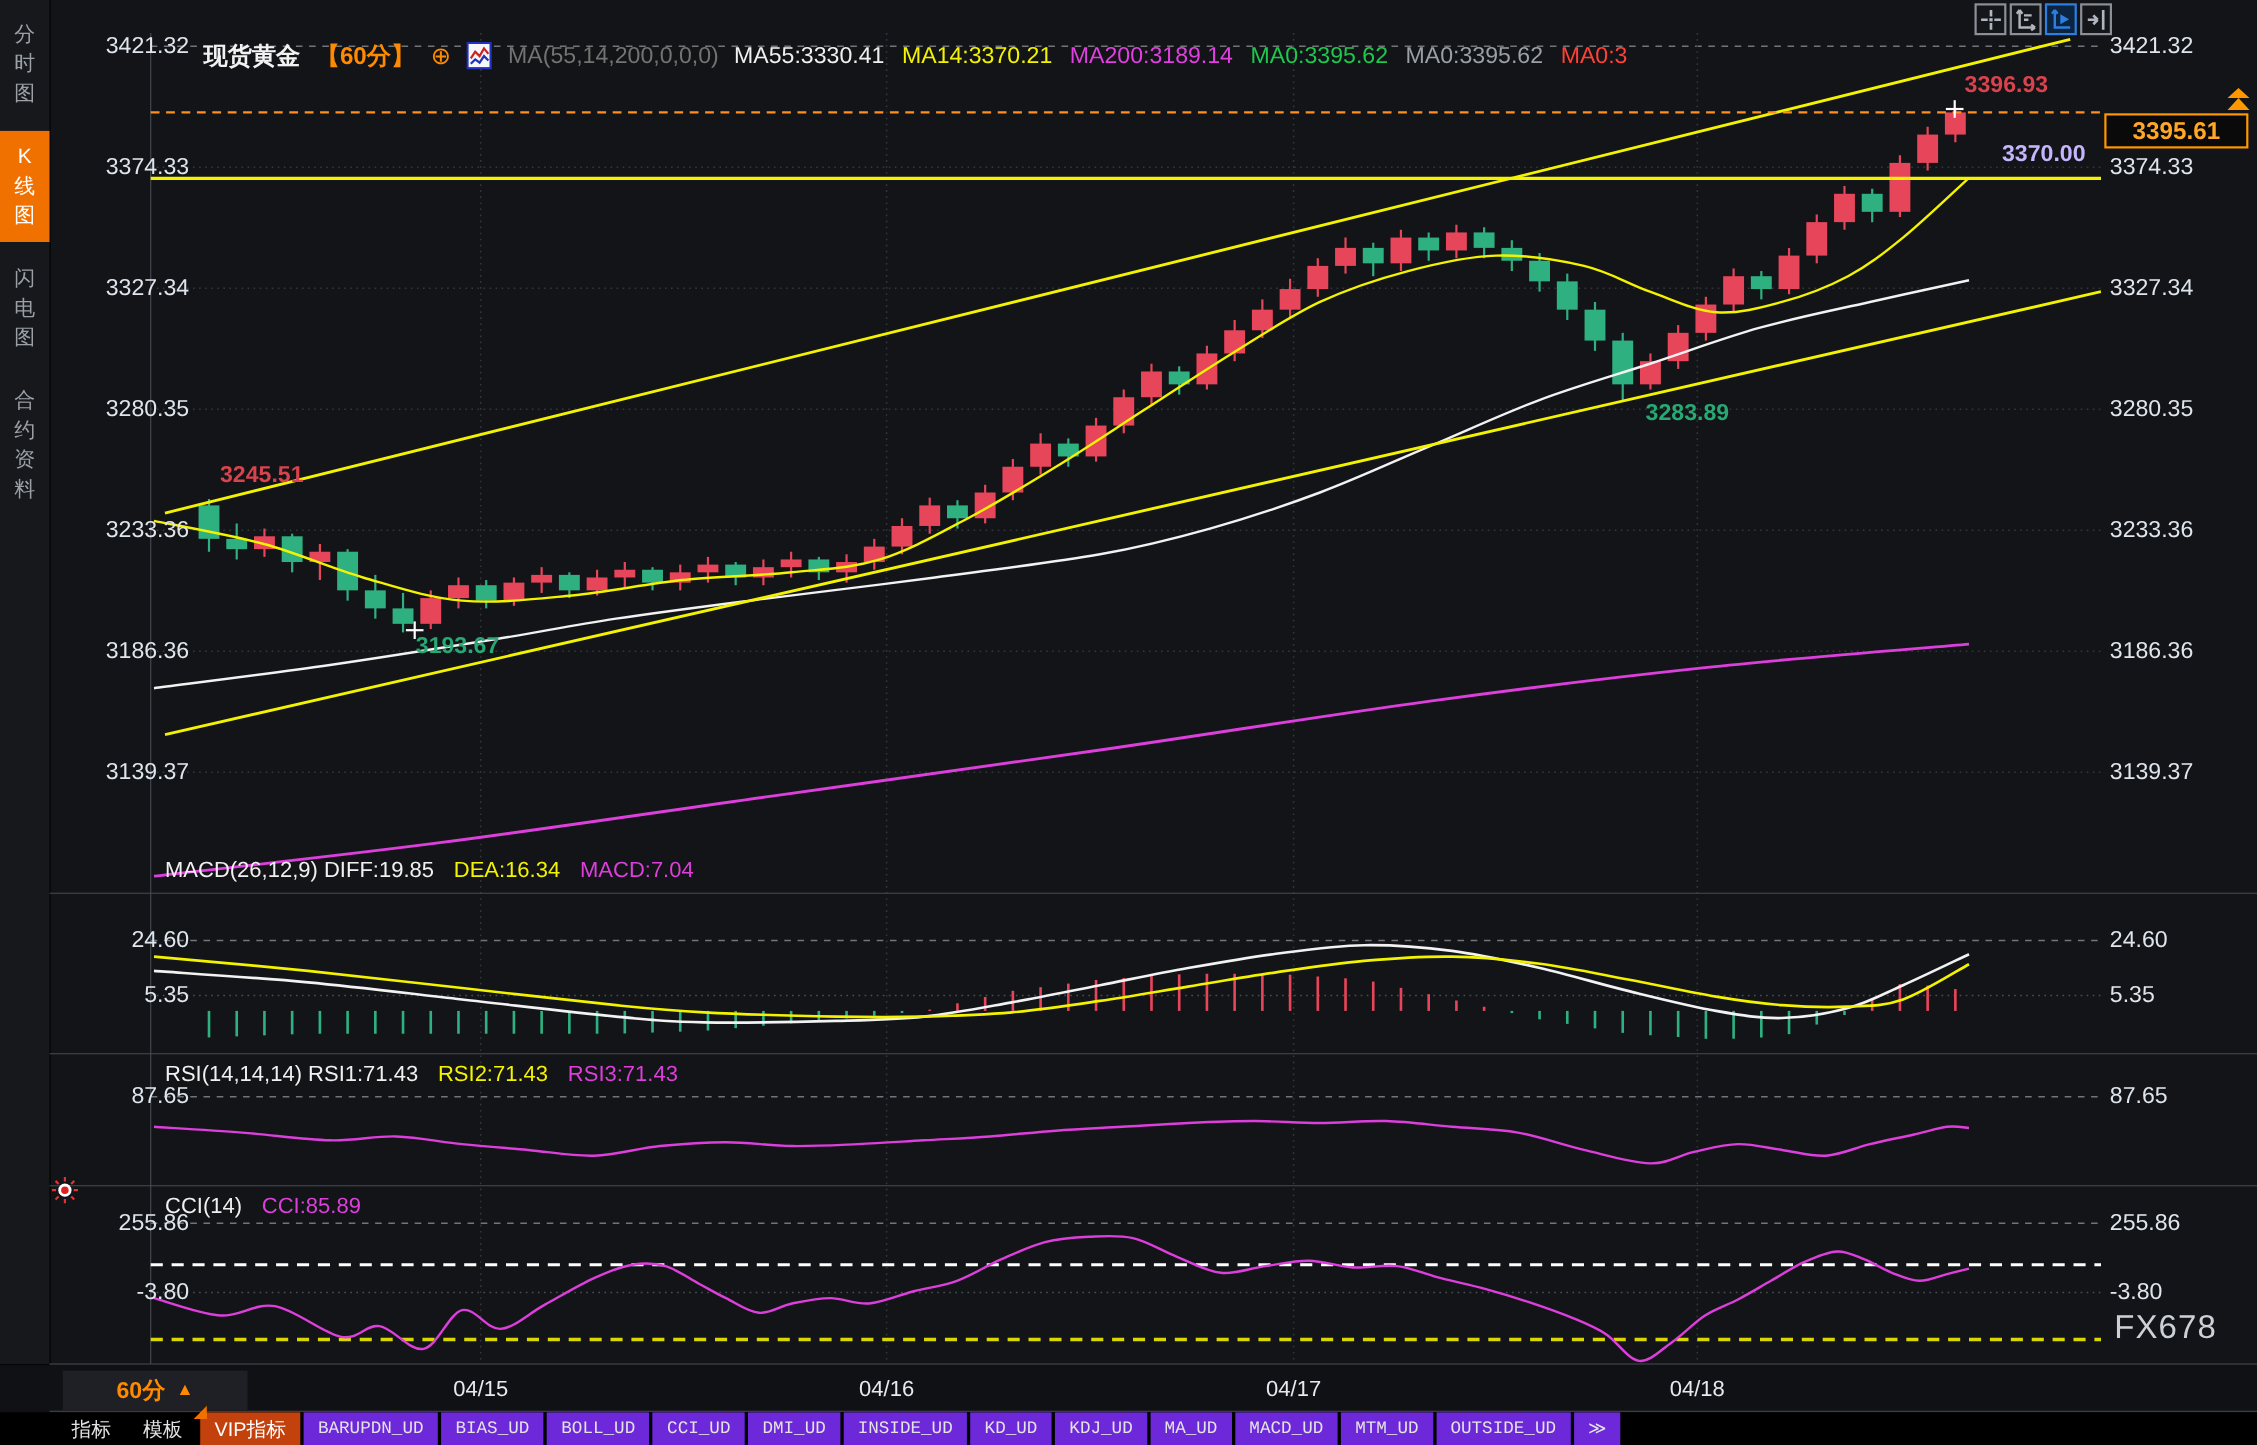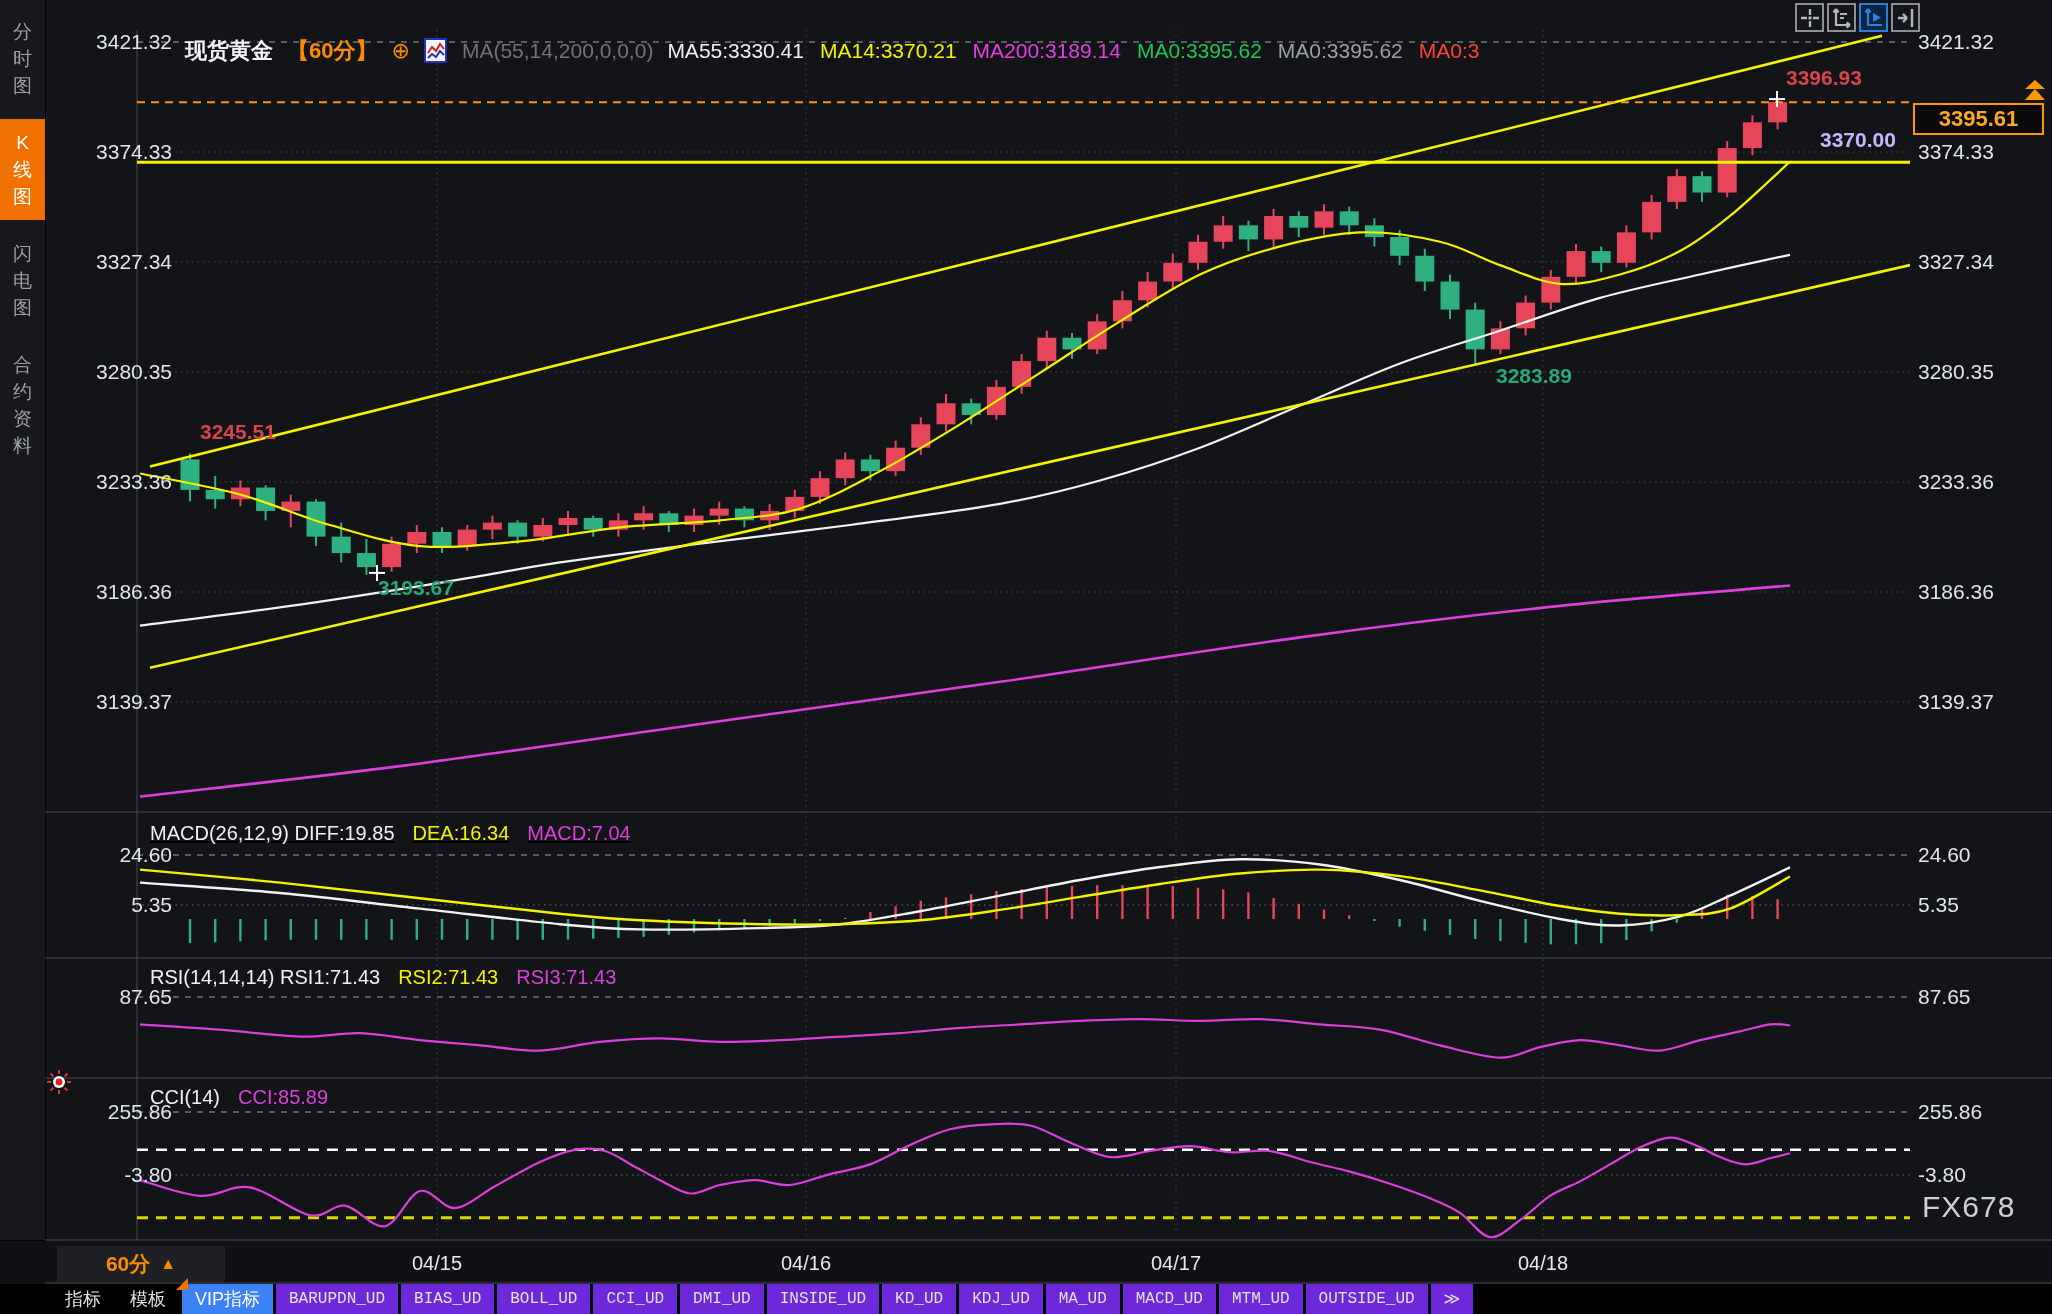--- a/index.html
+++ b/index.html
@@ -38,21 +38,21 @@
   #time-strip{position:absolute;left:0;top:1241px;width:2052px;height:43px;background:#101114;}
   .date-label{position:absolute;top:1252px;color:#e6eaf0;font-size:20px;transform:translateX(-50%);z-index:6;}
   #period-box{position:absolute;left:57px;top:1246px;width:168px;height:36px;background:#1e2025;
       display:flex;align-items:center;justify-content:center;gap:10px;color:#ff8a00;font-size:21px;font-weight:bold;z-index:7;}
   #watermark{position:absolute;left:1922px;top:1190px;color:#ccd1d8;font-size:30px;letter-spacing:1px;z-index:7;}
   #tabbar{position:absolute;left:0;top:1284px;width:2052px;height:30px;background:#000;display:flex;
       align-items:stretch;gap:3px;padding-left:52px;box-sizing:border-box;z-index:8;}
   .tab{display:flex;align-items:center;padding:0 13px;font-size:17px;color:#e3e3e3;background:#6d28d9;cursor:pointer;white-space:nowrap;}
   .tab.plain{background:transparent;font-family:"Liberation Sans","DejaVu Sans",sans-serif;font-size:18px;}
   .tab.code{font-family:"Liberation Mono","DejaVu Sans Mono",monospace;font-size:16px;}
-  .tab.active{background:#3b82f6;color:#fff;font-size:18px;position:relative;}
+  .tab.active{background:#c2410c;color:#fff;font-size:18px;position:relative;}
   .tab.active::before{content:"";position:absolute;left:-6px;top:-6px;border:6px solid transparent;border-right-color:#f07000;border-bottom-color:#f07000;}
   
   #chart-svg{position:absolute;left:0;top:0;z-index:4;}
   #live-icon{position:absolute;left:47px;top:1070px;z-index:9;}
 </style>
 </head>
 <body>
 
 <div id="app">
 
@@ -401,21 +401,21 @@
       <div class="axis-label axis-left" style="top: 893px;">5.35</div>
       <div class="axis-label axis-right" style="top: 893px;">5.35</div>
       <div class="axis-label axis-left" style="top: 985px;">87.65</div>
       <div class="axis-label axis-right" style="top: 985px;">87.65</div>
       <div class="axis-label axis-left" style="top: 1100px;">255.86</div>
       <div class="axis-label axis-right" style="top: 1100px;">255.86</div>
       <div class="axis-label axis-left" style="top: 1163px;">-3.80</div>
       <div class="axis-label axis-right" style="top: 1163px;">-3.80</div>
     </div>
 
-  <div class="pane-header" style="top:822px;text-decoration:underline;" id="macd-header">
+  <div class="pane-header" style="top:780px;" id="macd-header">
       <span style="color: rgb(240, 240, 240);">MACD(26,12,9) DIFF:19.85</span>
       <span style="color: rgb(243, 243, 0);">DEA:16.34</span>
       <span style="color: rgb(221, 63, 221);">MACD:7.04</span>
     </div>
   <div class="pane-header" style="top:966px;" id="rsi-header">
       <span style="color: rgb(240, 240, 240);">RSI(14,14,14) RSI1:71.43</span>
       <span style="color: rgb(243, 243, 0);">RSI2:71.43</span>
       <span style="color: rgb(221, 63, 221);">RSI3:71.43</span>
     </div>
   <div class="pane-header" style="top:1086px;" id="cci-header">

